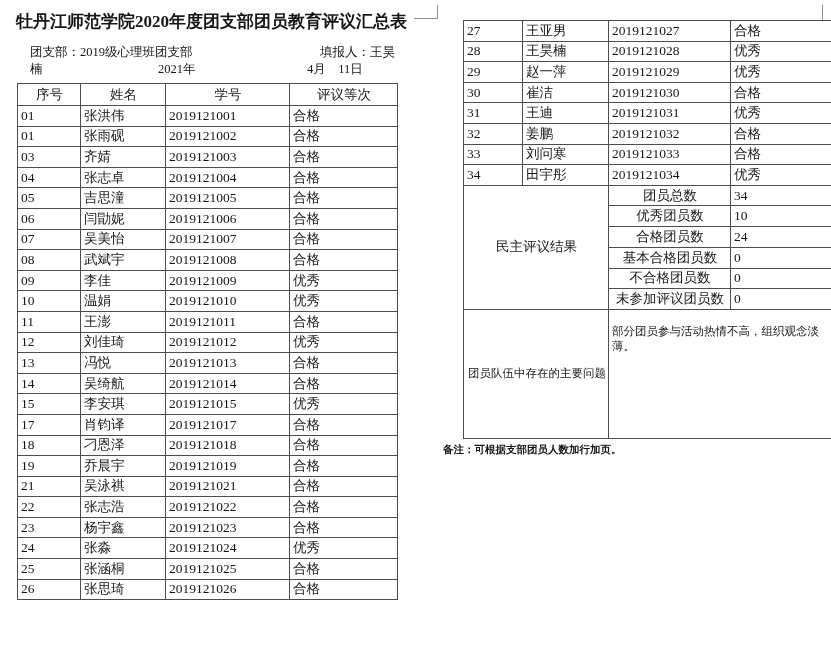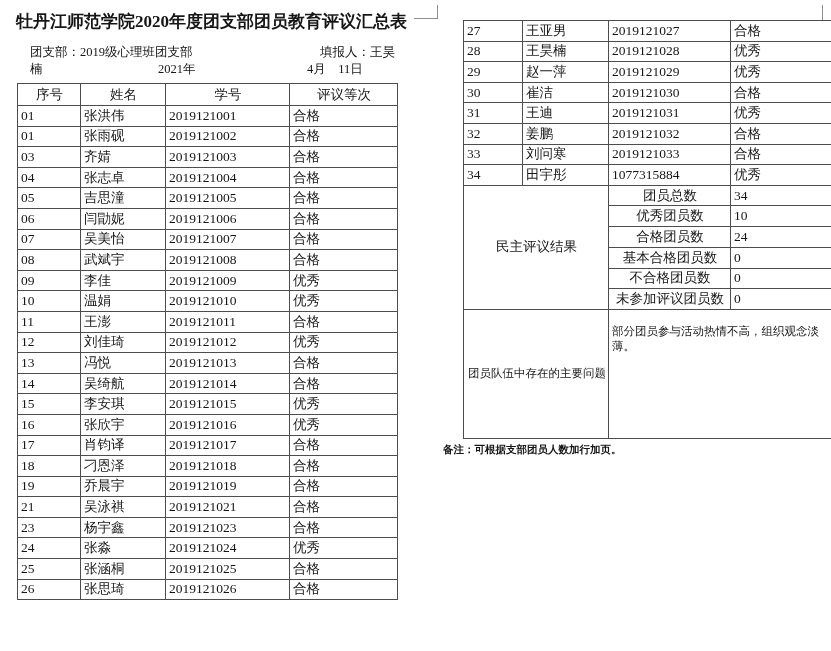--- a/index.html
+++ b/index.html
@@ -140,26 +140,20 @@
           <td>2019121014</td>
           <td>合格</td>
         </tr>
         <tr class="member">
           <td>15</td>
           <td>李安琪</td>
           <td>2019121015</td>
           <td>优秀</td>
         </tr>
         <tr class="member">
-          <td>16</td>
-          <td>张欣宇</td>
-          <td>2019121016</td>
-          <td>优秀</td>
-        </tr>
-        <tr class="member">
           <td>17</td>
           <td>肖钧译</td>
           <td>2019121017</td>
           <td>合格</td>
         </tr>
         <tr class="member">
           <td>18</td>
           <td>刁恩泽</td>
           <td>2019121018</td>
           <td>合格</td>
@@ -167,20 +161,26 @@
         <tr class="member">
           <td>19</td>
           <td>乔晨宇</td>
           <td>2019121019</td>
           <td>合格</td>
         </tr>
         <tr class="member">
           <td>21</td>
           <td>吴泳祺</td>
           <td>2019121021</td>
+          <td>合格</td>
+        </tr>
+        <tr class="member">
+          <td>22</td>
+          <td>张志浩</td>
+          <td>2019121022</td>
           <td>合格</td>
         </tr>
         <tr class="member">
           <td>23</td>
           <td>杨宇鑫</td>
           <td>2019121023</td>
           <td>合格</td>
         </tr>
         <tr class="member">
           <td>24</td>
@@ -249,21 +249,21 @@
         </tr>
         <tr class="member">
           <td>33</td>
           <td>刘问寒</td>
           <td>2019121033</td>
           <td>合格</td>
         </tr>
         <tr class="member">
           <td>34</td>
           <td>田宇彤</td>
-          <td>1077315884</td>
+          <td>2019121034</td>
           <td>优秀</td>
         </tr>
         <tr class="stat">
           <td class="center" rowspan="6" colspan="2">民主评议结果</td>
           <td class="center">团员总数</td>
           <td>34</td>
         </tr>
         <tr class="stat">
           <td class="center">优秀团员数</td>
           <td>10</td>

